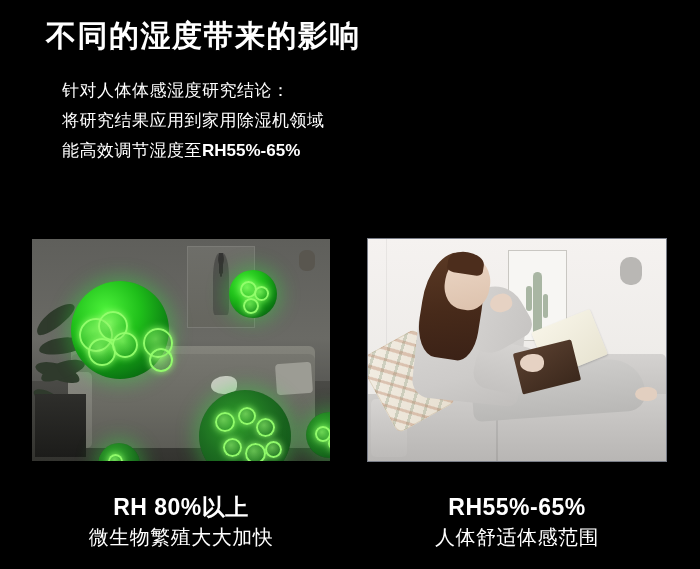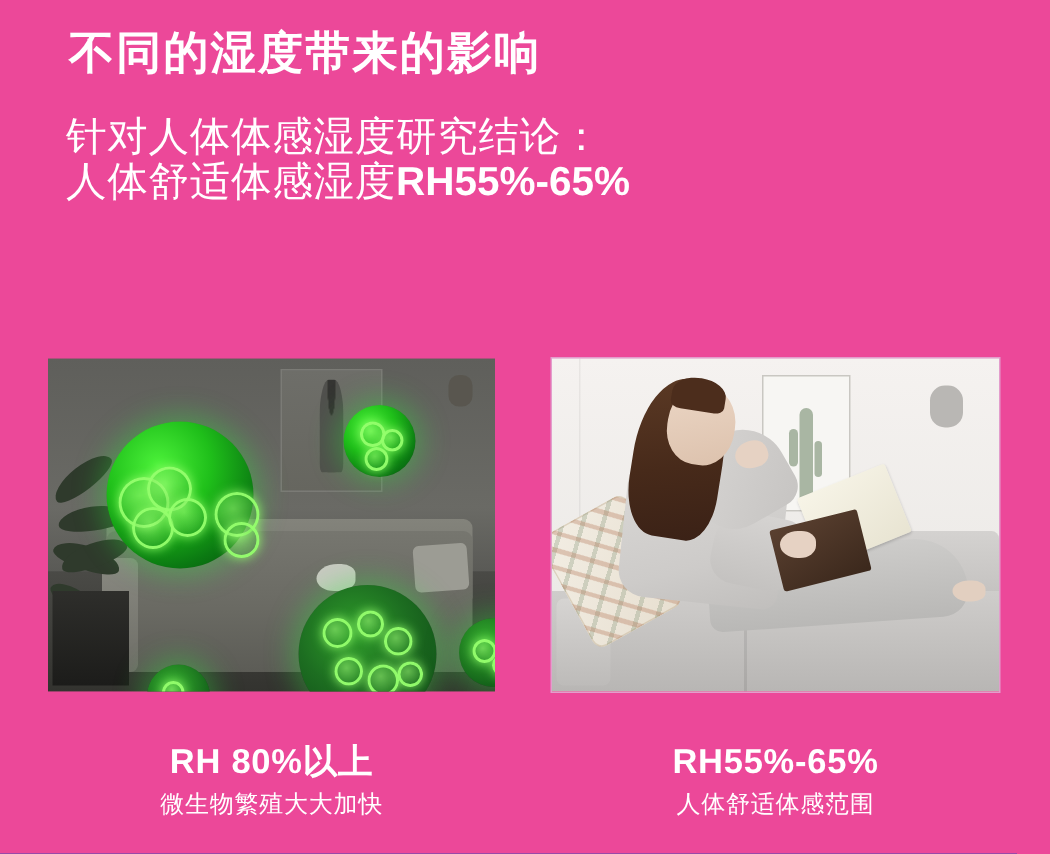--- a/index.html
+++ b/index.html
@@ -11,46 +11,46 @@
     width: 700px;
     height: 569px;
     overflow: hidden;
     font-family: "Liberation Sans", "DejaVu Sans", sans-serif;
     background: #0f4cc4;
   }
   #poster {
     position: relative;
     width: 700px;
     height: 569px;
-    background: #ec4899;
+    background: #000000;
     box-sizing: border-box;
     overflow: hidden;
   }
 
   
   .headline {
     position: absolute;
     left: 46px;
     top: 16px;
     font-size: 30px;
     font-weight: 700;
     color: #ffffff;
     letter-spacing: 1.5px;
     line-height: 40px;
     white-space: nowrap;
   }
 
   
   .body-copy {
     position: absolute;
-    left: 44px;
+    left: 62px;
     top: 76px;
     width: 430px;
     color: #ffffff;
-    font-size: 27px;
+    font-size: 17px;
     line-height: 30px;
     letter-spacing: 0.5px;
   }
   .body-copy .line {
     white-space: nowrap;
     display: block;
   }
   .body-copy .reg { font-weight: 400; }
   .body-copy .bold { font-weight: 700; letter-spacing: 0; }
 
@@ -300,35 +300,36 @@
     position: absolute; left: 0; top: 492px; width: 556px; height: 77px;
   }
   .cap-col { position: absolute; top: 0; width: 298px; text-align: center; }
   .cap-col.left  { left: 32px; }
   .cap-col.right { left: 368px; }
   .cap-title {
     color: #ffffff; font-size: 23px; font-weight: 700;
     letter-spacing: .5px; line-height: 30px; white-space: nowrap;
   }
   .cap-sub {
-    color: #ffffff; font-size: 16px; font-weight: 400;
+    color: #ffffff; font-size: 20px; font-weight: 400;
     letter-spacing: .5px; line-height: 26px; white-space: nowrap;
     margin-top: 2px;
   }
 </style>
 </head>
 <body>
 
 <div id="poster">
 
   <div class="headline">不同的湿度带来的影响</div>
 
   <div class="body-copy">
     <span class="line reg">针对人体体感湿度研究结论：</span>
-    <span class="line"><span class="reg">人体舒适体感湿度</span><span class="bold">RH55%-65%</span></span>
+    <span class="line reg">将研究结果应用到家用除湿机领域</span>
+    <span class="line"><span class="reg">能高效调节湿度至</span><span class="bold">RH55%-65%</span></span>
   </div>
 
   <div class="photos">
 
     <div class="photo left">
       <div class="scene">
         <div class="room-dark"></div>
         <div class="rd-wall"></div>
         <div class="rd-frame"></div>
         <div class="rd-knob"></div>

